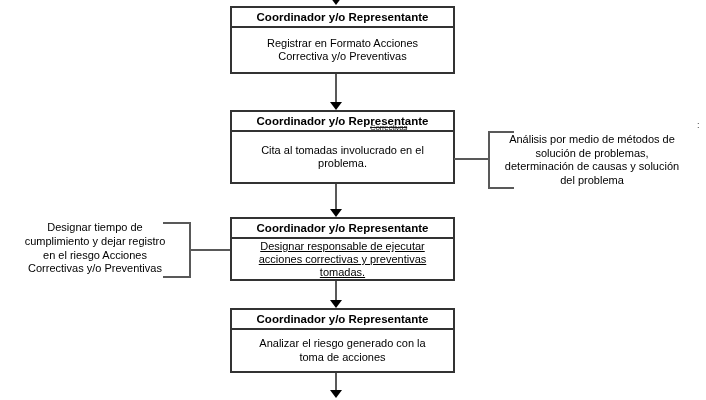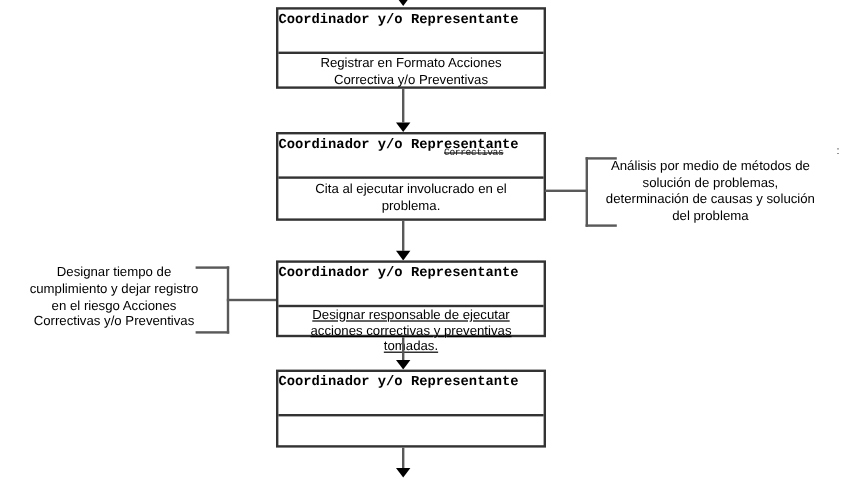--- a/index.html
+++ b/index.html
@@ -18,24 +18,23 @@
     border:2px solid #333;
     box-sizing:border-box;
     display:flex;flex-direction:column;
   }
   .flow-box .hdr{
     position:relative;
     border-bottom:2px solid #333;
     font-weight:bold;
     font-size:11.5px;
     line-height:14px;
-    text-align:left;
-    padding:2px 0 19px 0;
+    text-align:center;
+    padding:2px 0 2px 0;
     white-space:nowrap;
-    font-family:Liberation Mono, monospace;
   }
   .flow-box .bdy{
     flex:1;
     display:flex;align-items:center;justify-content:center;
     font-size:11px;
     line-height:13.5px;
     text-align:center;
     white-space:pre-line;
     padding:2px 12px;
   }
@@ -85,21 +84,21 @@
   </div>
 
   <div class="vline" style="left:335px;top:74px;height:28px;"></div>
   <div class="arrowhead" style="left:330px;top:102px;"></div>
 
   <div class="flow-box" style="top:110px;height:74px;">
     <div class="hdr">
       <span>Coordinador y/o Representante</span>
       <span class="overlap-note">Correctivas</span>
     </div>
-    <div class="bdy">Cita al ejecutar involucrado en el
+    <div class="bdy">Cita al tomadas involucrado en el
 problema.</div>
   </div>
 
   <div class="hline" style="left:454px;top:158px;width:36px;"></div>
 
   <div class="vline" style="left:488px;top:131px;height:58px;"></div>
   <div class="hline" style="left:488px;top:131px;width:26px;"></div>
   <div class="hline" style="left:488px;top:187px;width:26px;"></div>
   <div class="side-note" style="left:490px;top:133px;width:204px;">Análisis por medio de métodos de
 solución de problemas,
@@ -124,18 +123,20 @@
     <div class="bdy" style="line-height:13px;padding:1px 4px;text-decoration:underline;">Designar responsable de ejecutar
 acciones correctivas y preventivas
 tomadas.</div>
   </div>
 
   <div class="vline" style="left:335px;top:281px;height:19px;"></div>
   <div class="arrowhead" style="left:330px;top:300px;"></div>
 
   <div class="flow-box" style="top:308px;height:65px;">
     <div class="hdr">Coordinador y/o Representante</div>
+    <div class="bdy">Analizar el riesgo generado con la
+toma de acciones</div>
   </div>
 
   <div class="vline" style="left:335px;top:373px;height:17px;"></div>
   <div class="arrowhead" style="left:330px;top:390px;"></div>
 
 </div>
 
 </body></html>

